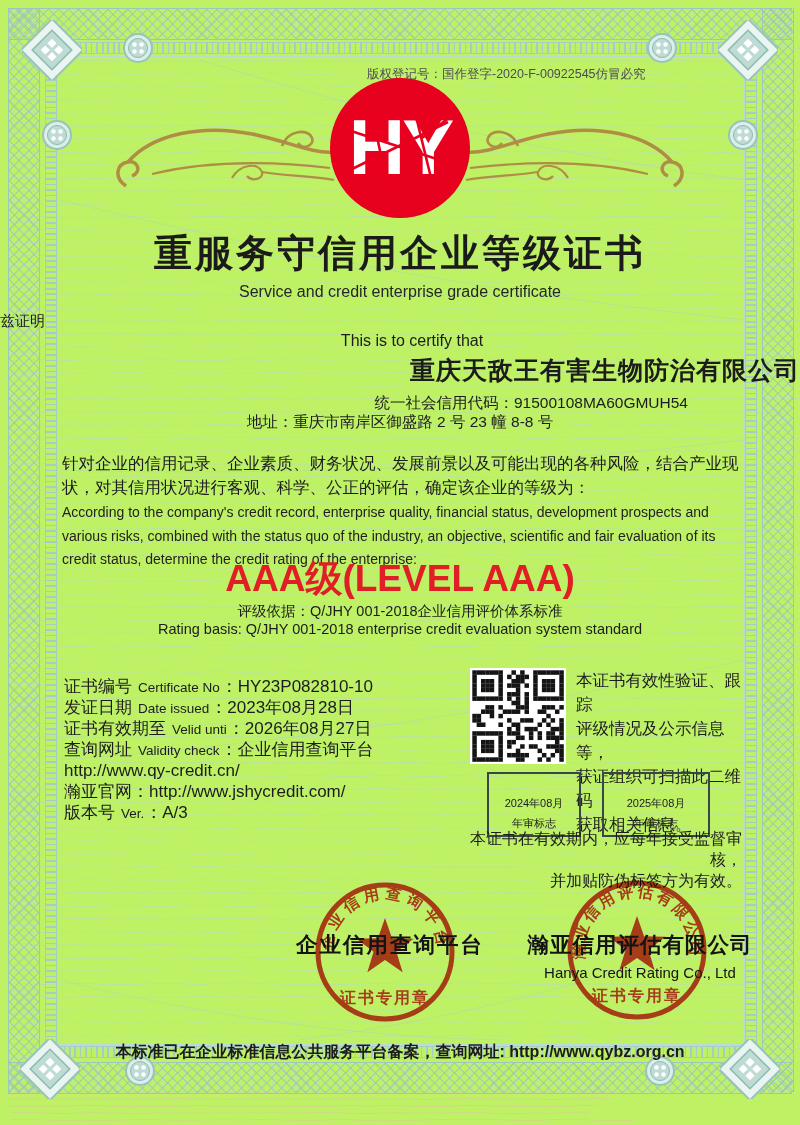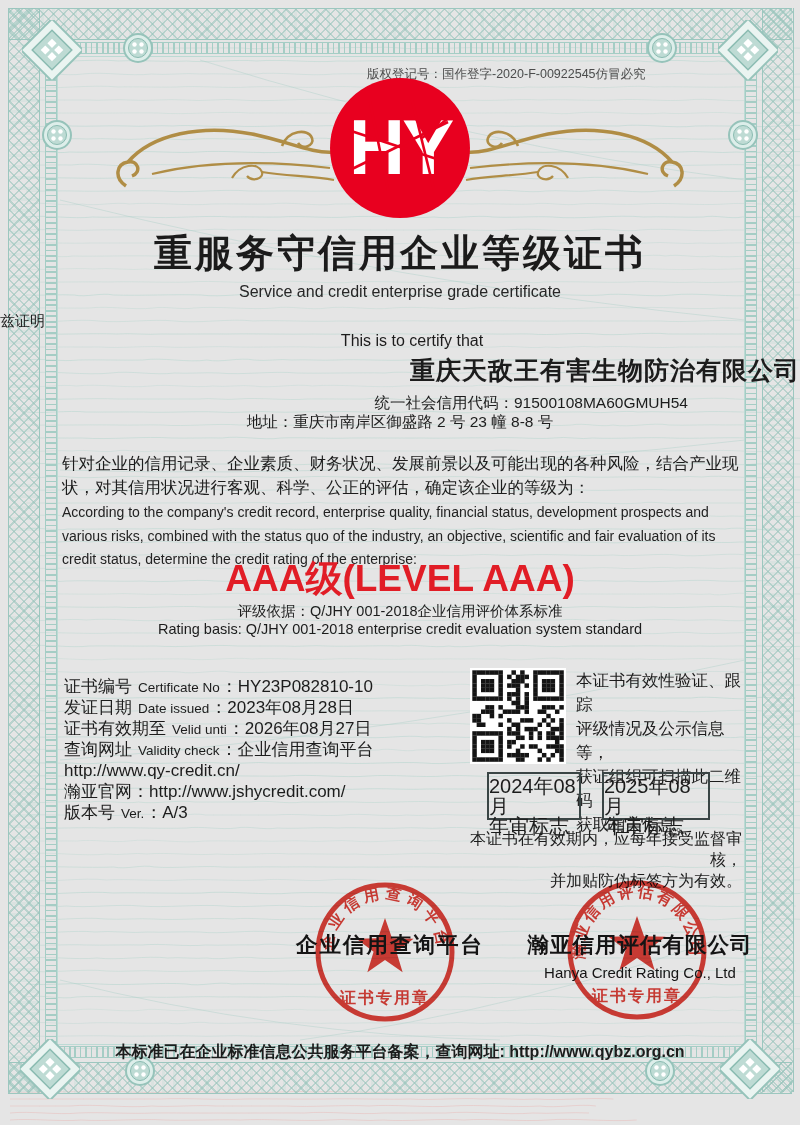--- a/index.html
+++ b/index.html
@@ -1,16 +1,16 @@
 <!DOCTYPE html>
 <html><head>
 <meta charset="utf-8">
 <style>
   html,body{margin:0;padding:0;background:#ffffff;}
-  .page{position:relative;width:800px;height:1125px;background:#e5e5e5;overflow:hidden;
+  .page{position:relative;width:800px;height:1125px;background:#bef264;overflow:hidden;
         font-family:"Liberation Sans","DejaVu Sans",sans-serif;color:#1c1c1c;}
   .abs{position:absolute;}
   
   .band-h{position:absolute;left:8px;right:8px;height:30px;
      background:
        repeating-linear-gradient(45deg, rgba(150,195,186,.55) 0 1.5px, transparent 1.5px 7px),
        repeating-linear-gradient(-45deg, rgba(150,195,186,.55) 0 1.5px, transparent 1.5px 7px),
        repeating-linear-gradient(90deg, rgba(190,219,212,.30) 0 3px, transparent 3px 11px);
      border-top:1.5px solid #9cc7bf;border-bottom:1.5px solid #9cc7bf;z-index:1;}
   .strip-v{position:absolute;top:8px;height:1084px;width:30px;
@@ -44,22 +44,22 @@
   .rating{left:0;top:554px;width:800px;text-align:center;font-size:37px;font-weight:bold;
           color:#e11d26;z-index:3;}
   .basis-cn{left:0;top:602px;width:800px;text-align:center;font-size:14.5px;z-index:3;}
   .basis-en{left:0;top:621px;width:800px;text-align:center;font-size:14.5px;z-index:3;}
   .details{left:64px;top:676px;width:400px;z-index:3;}
   .detail-line{height:21px;line-height:22px;white-space:nowrap;}
   .d-cn{font-size:17px;}
   .d-en{font-size:13.5px;margin:0 1px 0 6px;}
   .d-val{font-size:17px;}
   .qr-note{left:576px;top:668px;width:172px;font-size:16.5px;line-height:24px;z-index:3;}
-  .year-box{border:2px solid #3a4545;font-size:20px;line-height:20px;
-            padding-top:2px;z-index:3;background:transparent;}
+  .year-box{border:2px solid #3a4545;text-align:center;font-size:11px;line-height:20px;
+            padding-top:19px;z-index:3;background:transparent;}
   .supervision{left:460px;top:828px;width:282px;text-align:right;font-size:16px;
                line-height:21px;z-index:3;}
   .org-block{text-align:center;z-index:5;}
   .org-cn{font-size:21.5px;font-weight:bold;letter-spacing:2px;color:#141414;}
   .org-en{font-size:15px;color:#141414;margin-top:5px;}
   .seal{position:absolute;z-index:4;opacity:.92;mix-blend-mode:multiply;}
   .seal-arc{font-size:15.5px;font-weight:bold;fill:#dc2f27;letter-spacing:5px;}
   .seal-bottom{font-size:16px;font-weight:bold;fill:#dc2f27;letter-spacing:2px;}
   .footer-note{left:60px;top:1042px;width:680px;text-align:center;font-size:16px;
                font-weight:bold;z-index:5;}

